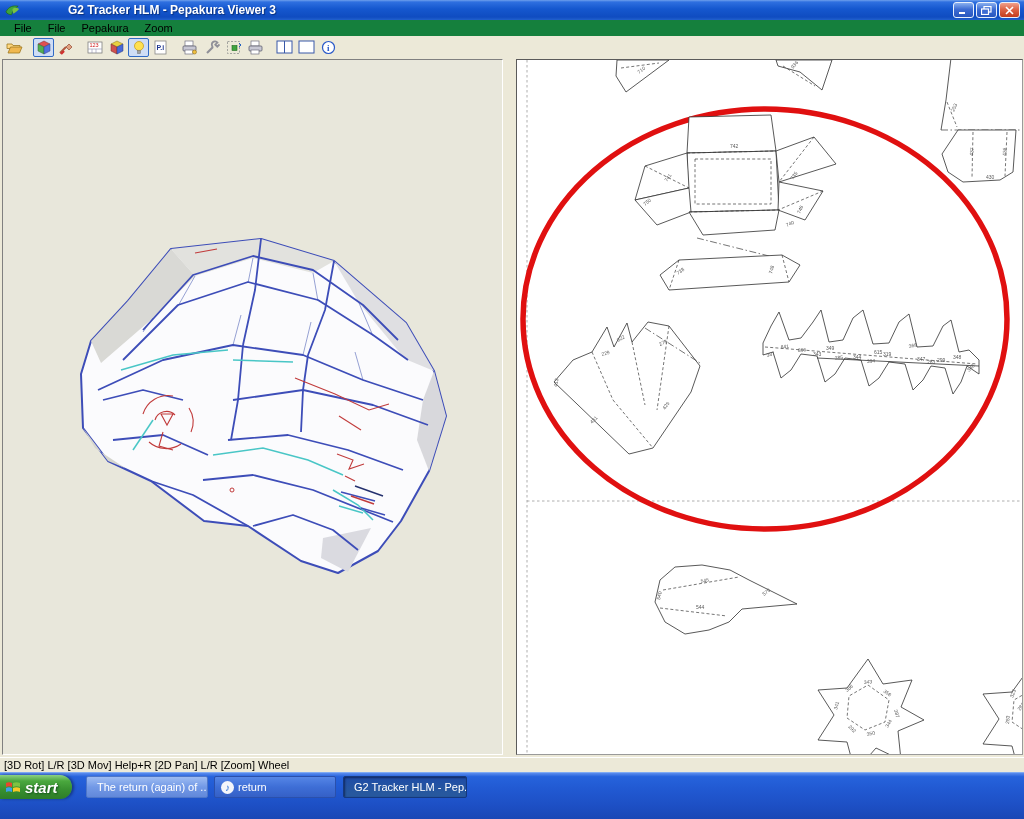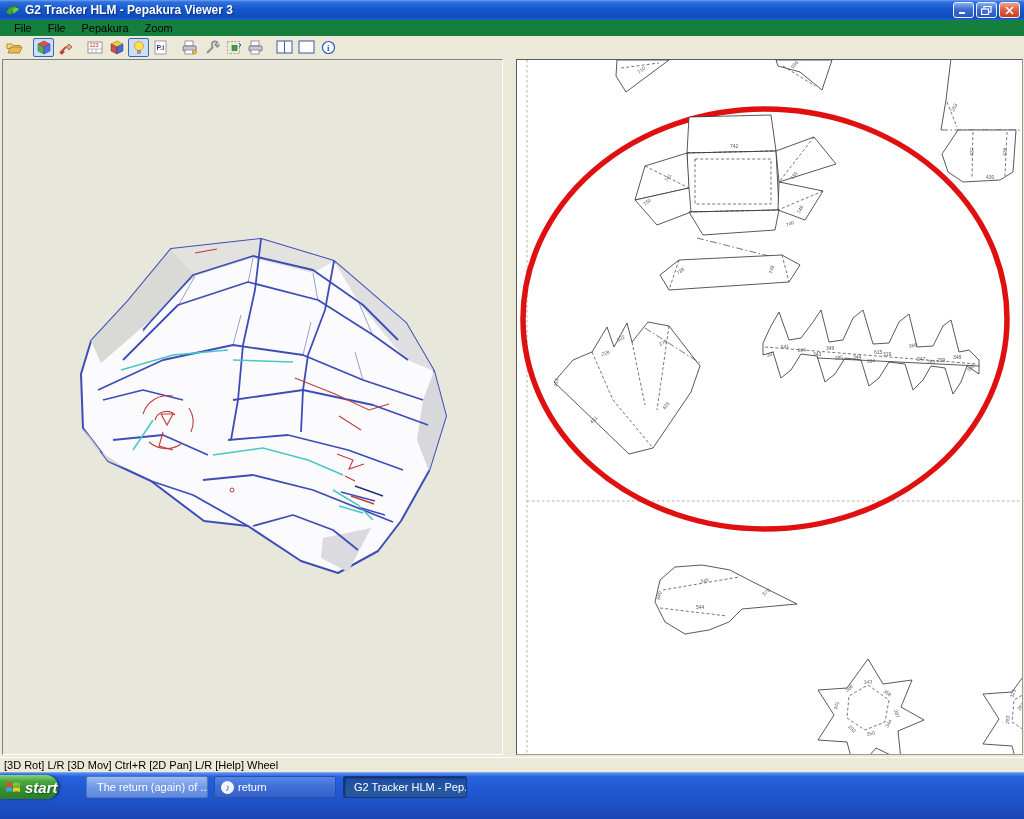--- a/index.html
+++ b/index.html
@@ -2,21 +2,21 @@
 <html><head>
 <meta charset="utf-8">
 <style>
   html,body{margin:0;padding:0;}
   body{width:1024px;height:819px;position:relative;overflow:hidden;
        font-family:"Liberation Sans",sans-serif;background:#ECE9D8;}
 
   
   .titlebar{position:absolute;top:0;left:0;right:0;height:20px;
     background:linear-gradient(180deg,#6FA0EC 0%,#2E6FE0 10%,#1557CE 45%,#0F4CC0 85%,#2160CC 100%);
-    display:flex;align-items:center;padding:0 3px;}
+    display:flex;align-items:center;padding:0 3px;gap:43px;}
   .app-icon{width:15px;height:14px;margin-left:2px;}
   .title-text{color:#fff;font-weight:bold;font-size:12px;margin-left:5px;flex:1;
     text-shadow:1px 1px 1px #09307C;white-space:nowrap;}
   .winbtns{display:flex;gap:2px;margin-right:1px;}
   .winbtn{width:21px;height:16px;border-radius:3px;border:1px solid #E8F0FC;
     display:flex;align-items:center;justify-content:center;box-sizing:border-box;}
   .btn-blue{background:linear-gradient(180deg,#8AB0EF 0%,#3D6CD3 45%,#2857BE 100%);}
   .btn-red{background:linear-gradient(180deg,#F0A18C 0%,#DD6547 45%,#C33D1D 100%);}
 
   
@@ -56,21 +56,21 @@
   .statusbar{position:absolute;top:757px;left:0;right:0;height:15px;background:#ECE9D8;
     border-top:1px solid #FFF;font-size:11px;color:#000;}
   .status-left{position:absolute;left:4px;top:1px;white-space:nowrap;}
   .status-right{position:absolute;left:700px;right:2px;top:1px;text-align:center;
     border-left:1px solid #A8A492;white-space:nowrap;}
 
   
   .taskbar{position:absolute;top:772px;left:0;right:0;height:47px;
     background:linear-gradient(180deg,#5B8DEE 0%,#2663DC 8%,#2159D2 35%,#1D4FC4 72%,#1A47B5 100%);
     border-top:1px solid #7FABF4;box-sizing:border-box;}
-  .startbtn{position:absolute;left:0;top:2px;width:58px;height:24px;color:#fff;
+  .startbtn{position:absolute;left:0;top:2px;width:72px;height:24px;color:#fff;
     background:linear-gradient(180deg,#8CD084 0%,#4AA83E 25%,#389030 60%,#2E7D28 100%);
     border-radius:0 12px 12px 0;display:flex;align-items:center;padding-left:5px;gap:4px;
     font-style:italic;font-weight:bold;font-size:15px;text-shadow:1px 1px 2px #14501A;
     box-shadow:2px 0 3px rgba(0,0,20,.4);box-sizing:border-box;}
   .taskbtn{position:absolute;top:3px;height:22px;border-radius:2px;font-size:11px;color:#fff;
     display:flex;align-items:center;gap:4px;padding:0 6px;box-sizing:border-box;
     overflow:hidden;white-space:nowrap;}
   .tb-light{left:86px;width:122px;background:linear-gradient(180deg,#9DBCF2,#7299E6 50%,#6288DA);
     border:1px solid #4E76C8;}
   .tb-norm{left:214px;width:122px;background:linear-gradient(180deg,#5586E6,#3E6ED6 50%,#3560C6);
@@ -411,21 +411,21 @@
           <text x="331" y="667" transform="rotate(45 331 667)" class="plabel">292</text>
           <text x="496" y="638" transform="rotate(-70 496 638)" class="plabel">323</text>
           <text x="492" y="664" transform="rotate(-85 492 664)" class="plabel">263</text>
           <text x="503" y="651" transform="rotate(-55 503 651)" class="plabel">282</text>
         </g>
     </svg>
   </div>
 </div>
 
 <div class="statusbar">
-  <span class="status-left">[3D Rot] L/R [3D Mov] Ctrl+R [2D Pan] L/R [Help] Wheel</span>
+  <span class="status-left">[3D Rot] L/R [3D Mov] Help+R [2D Pan] L/R [Zoom] Wheel</span>
 </div>
 
 <div class="taskbar">
   <div class="startbtn">
     <svg width="16" height="14" viewBox="0 0 16 14">
       <path d="M1,3 C3,2 5,2 7,3 L7,7 C5,6 3,6 1,7 Z" fill="#E8452C"></path>
       <path d="M8,3 C10,2 13,2 15,3 L15,7 C13,6 10,6 8,7 Z" fill="#7DC242"></path>
       <path d="M1,8 C3,7 5,7 7,8 L7,12 C5,11 3,11 1,12 Z" fill="#3BA0E8"></path>
       <path d="M8,8 C10,7 13,7 15,8 L15,12 C13,11 10,11 8,12 Z" fill="#F5C928"></path>
     </svg>

